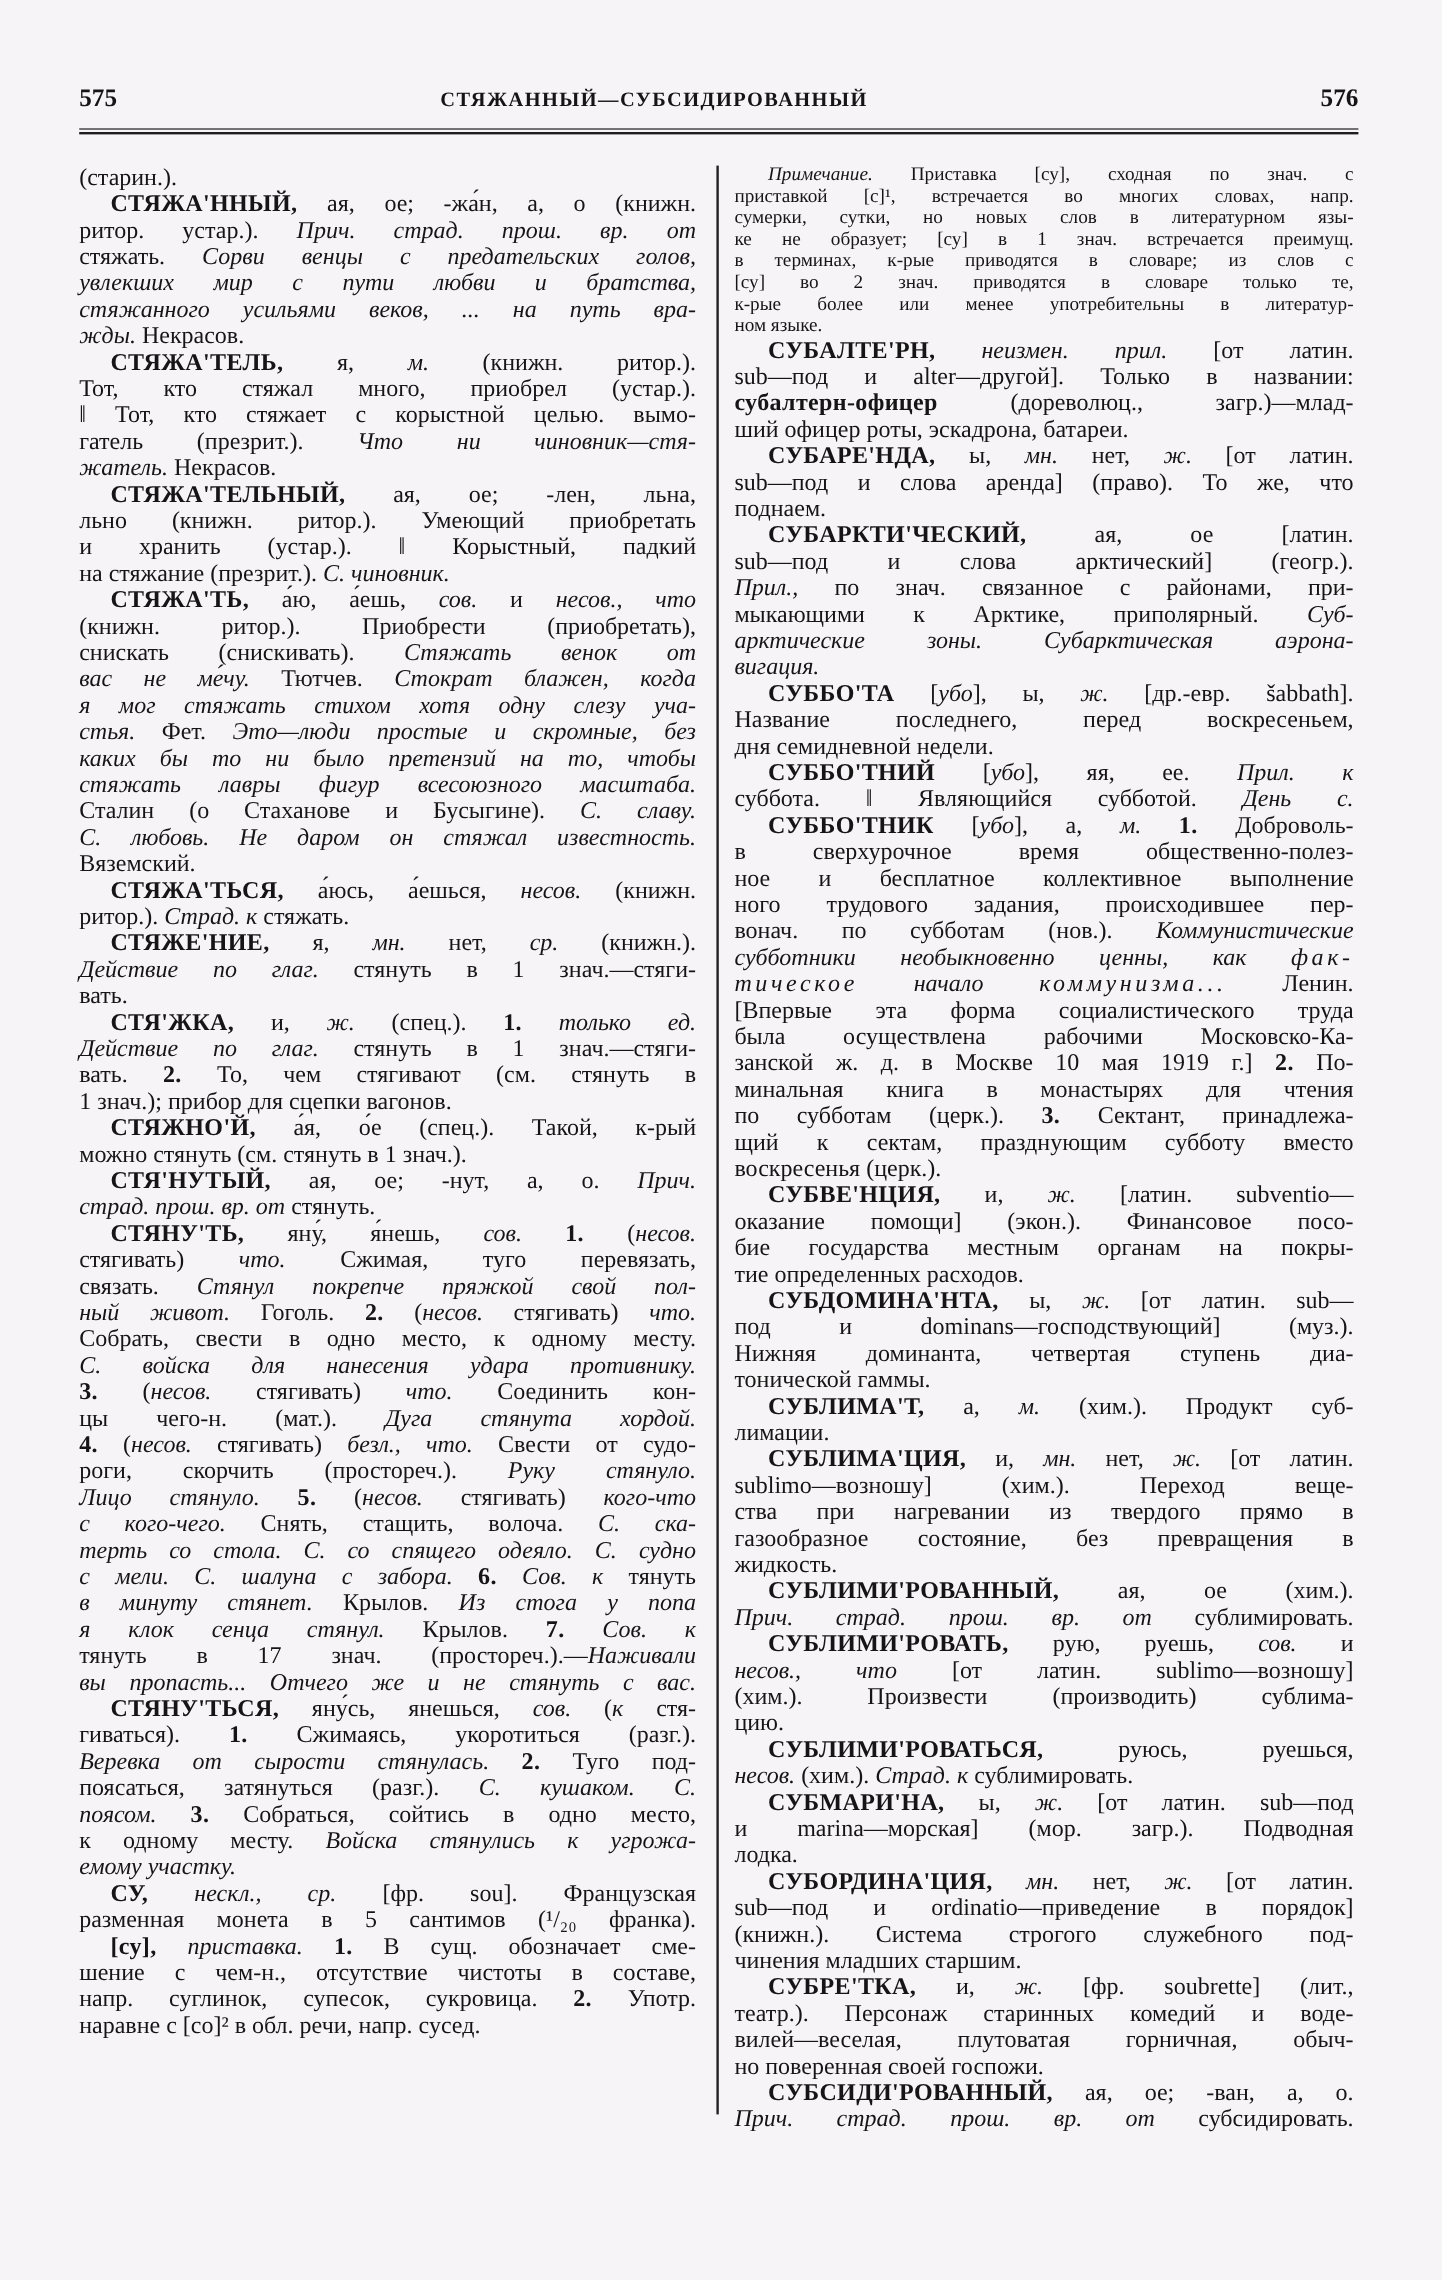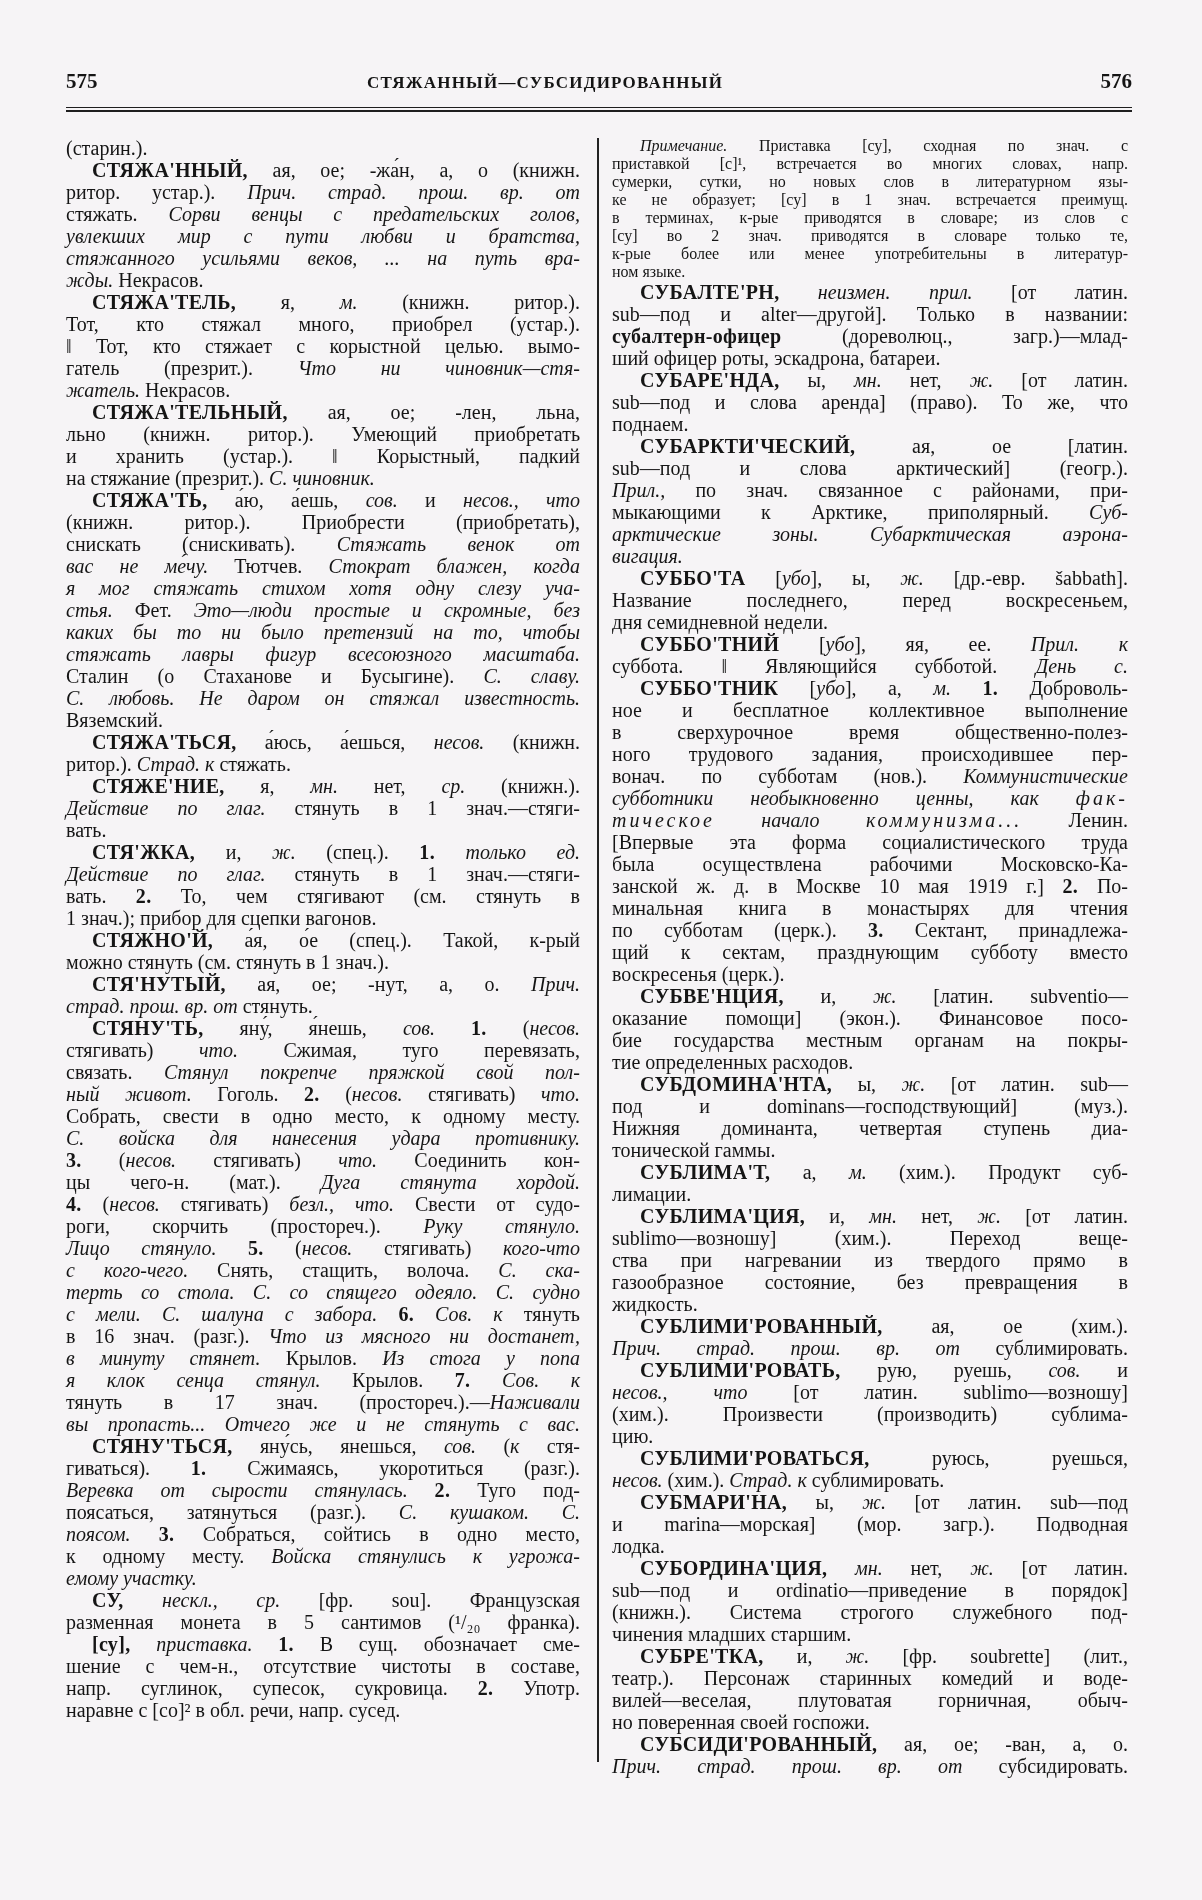--- a/index.html
+++ b/index.html
@@ -96,21 +96,20 @@
     <div class="line"><span class="s-n">Собрать, свести в одно место, к одному месту.</span></div>
     <div class="line"><span class="s-i">С. войска для нанесения удара противнику.</span></div>
     <div class="line"><span class="s-b">3.</span><span class="s-n"> (</span><span class="s-i">несов.</span><span class="s-n"> стягивать) </span><span class="s-i">что.</span><span class="s-n"> Соединить кон-</span></div>
     <div class="line"><span class="s-n">цы чего-н. (мат.). </span><span class="s-i">Дуга стянута хордой.</span></div>
     <div class="line"><span class="s-b">4.</span><span class="s-n"> (</span><span class="s-i">несов.</span><span class="s-n"> стягивать) </span><span class="s-i">безл., что.</span><span class="s-n"> Свести от судо-</span></div>
     <div class="line"><span class="s-n">роги, скорчить (простореч.). </span><span class="s-i">Руку стянуло.</span></div>
     <div class="line"><span class="s-i">Лицо стянуло.</span><span class="s-n"> </span><span class="s-b">5.</span><span class="s-n"> (</span><span class="s-i">несов.</span><span class="s-n"> стягивать) </span><span class="s-i">кого-что</span></div>
     <div class="line"><span class="s-i">с кого-чего.</span><span class="s-n"> Снять, стащить, волоча. </span><span class="s-i">С. ска-</span></div>
     <div class="line"><span class="s-i">терть со стола. С. со спящего одеяло. С. судно</span></div>
     <div class="line"><span class="s-i">с мели. С. шалуна с забора.</span><span class="s-n"> </span><span class="s-b">6.</span><span class="s-n"> </span><span class="s-i">Сов. к</span><span class="s-n"> тянуть</span></div>
-    <div class="line"><span class="s-n">в 16 знач. (разг.). </span><span class="s-i">Что из мясного ни достанет,</span></div>
     <div class="line"><span class="s-i">в минуту стянет.</span><span class="s-n"> Крылов. </span><span class="s-i">Из стога у попа</span></div>
     <div class="line"><span class="s-i">я клок сенца стянул.</span><span class="s-n"> Крылов. </span><span class="s-b">7.</span><span class="s-n"> </span><span class="s-i">Сов. к</span></div>
     <div class="line"><span class="s-n">тянуть в 17 знач. (простореч.).—</span><span class="s-i">Наживали</span></div>
     <div class="line"><span class="s-i">вы пропасть... Отчего же и не стянуть с вас.</span></div>
     <div class="line ind"><span class="s-b">СТЯНУ'ТЬСЯ,</span><span class="s-n"> яну́сь, янешься, </span><span class="s-i">сов.</span><span class="s-n"> (</span><span class="s-i">к</span><span class="s-n"> стя-</span></div>
     <div class="line"><span class="s-n">гиваться). </span><span class="s-b">1.</span><span class="s-n"> Сжимаясь, укоротиться (разг.).</span></div>
     <div class="line"><span class="s-i">Веревка от сырости стянулась.</span><span class="s-n"> </span><span class="s-b">2.</span><span class="s-n"> Туго под-</span></div>
     <div class="line"><span class="s-n">поясаться, затянуться (разг.). </span><span class="s-i">С. кушаком. С.</span></div>
     <div class="line"><span class="s-i">поясом.</span><span class="s-n"> </span><span class="s-b">3.</span><span class="s-n"> Собраться, сойтись в одно место,</span></div>
     <div class="line"><span class="s-n">к одному месту. </span><span class="s-i">Войска стянулись к угрожа-</span></div>
@@ -147,22 +146,22 @@
       <div class="line"><span class="s-i">Прил.,</span><span class="s-n"> по знач. связанное с районами, при-</span></div>
       <div class="line"><span class="s-n">мыкающими к Арктике, приполярный. </span><span class="s-i">Суб-</span></div>
       <div class="line"><span class="s-i">арктические зоны. Субарктическая аэрона-</span></div>
       <div class="line last"><span class="s-i">вигация.</span></div>
       <div class="line ind"><span class="s-b">СУББО'ТА</span><span class="s-n"> [</span><span class="s-i">убо</span><span class="s-n">], ы, </span><span class="s-i">ж.</span><span class="s-n"> [др.-евр. šabbath].</span></div>
       <div class="line"><span class="s-n">Название последнего, перед воскресеньем,</span></div>
       <div class="line last"><span class="s-n">дня семидневной недели.</span></div>
       <div class="line ind"><span class="s-b">СУББО'ТНИЙ</span><span class="s-n"> [</span><span class="s-i">убо</span><span class="s-n">], яя, ее. </span><span class="s-i">Прил. к</span></div>
       <div class="line"><span class="s-n">суббота. ‖ Являющийся субботой. </span><span class="s-i">День с.</span></div>
       <div class="line ind"><span class="s-b">СУББО'ТНИК</span><span class="s-n"> [</span><span class="s-i">убо</span><span class="s-n">], а, </span><span class="s-i">м.</span><span class="s-n"> </span><span class="s-b">1.</span><span class="s-n"> Доброволь-</span></div>
+      <div class="line"><span class="s-n">в сверхурочное время общественно-полез-</span></div>
       <div class="line"><span class="s-n">ное и бесплатное коллективное выполнение</span></div>
-      <div class="line"><span class="s-n">в сверхурочное время общественно-полез-</span></div>
       <div class="line"><span class="s-n">ного трудового задания, происходившее пер-</span></div>
       <div class="line"><span class="s-n">вонач. по субботам (нов.). </span><span class="s-i">Коммунистические</span></div>
       <div class="line"><span class="s-i">субботники необыкновенно ценны, как </span><span class="s-sp">фак-</span></div>
       <div class="line"><span class="s-sp">тическое</span><span class="s-i"> начало </span><span class="s-sp">коммунизма...</span><span class="s-n"> Ленин.</span></div>
       <div class="line"><span class="s-n">[Впервые эта форма социалистического труда</span></div>
       <div class="line"><span class="s-n">была осуществлена рабочими Московско-Ка-</span></div>
       <div class="line"><span class="s-n">занской ж. д. в Москве 10 мая 1919 г.] </span><span class="s-b">2.</span><span class="s-n"> По-</span></div>
       <div class="line"><span class="s-n">минальная книга в монастырях для чтения</span></div>
       <div class="line"><span class="s-n">по субботам (церк.). </span><span class="s-b">3.</span><span class="s-n"> Сектант, принадлежа-</span></div>
       <div class="line"><span class="s-n">щий к сектам, празднующим субботу вместо</span></div>

